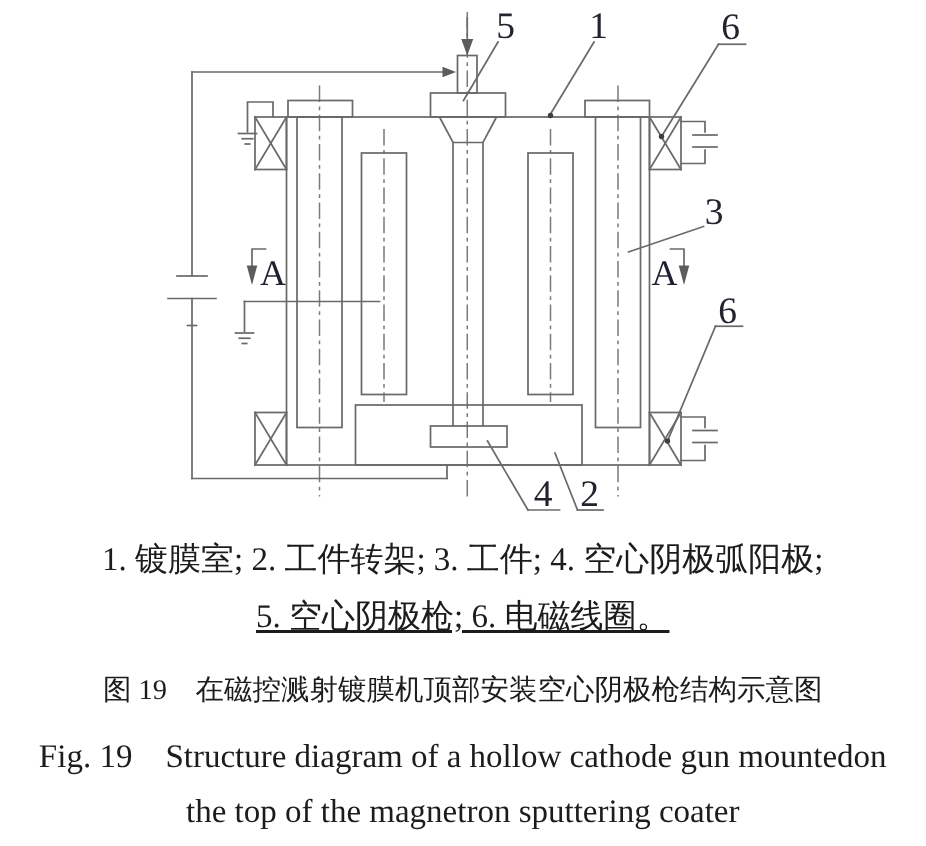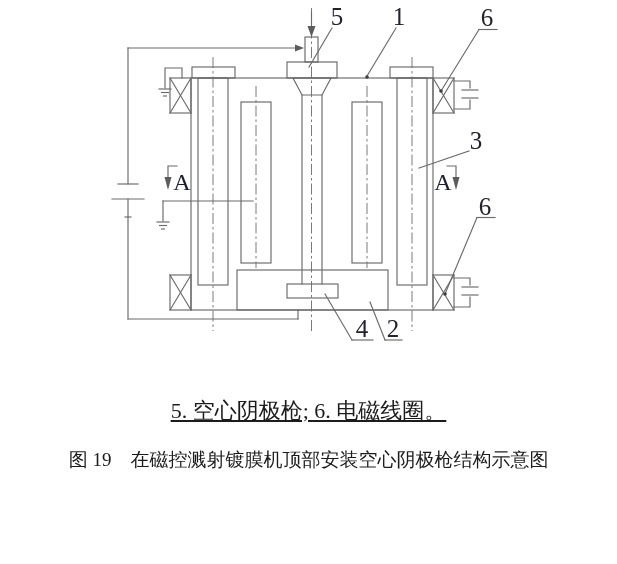--- a/index.html
+++ b/index.html
@@ -157,15 +157,18 @@
       <line class="stroke" x1="325" y1="294" x2="352" y2="340"></line>
       <line class="stroke" x1="352" y1="340" x2="373" y2="340"></line>
       <text class="lbl" x="362" y="337">4</text>
 
       <line class="stroke" x1="370" y1="302" x2="385" y2="340"></line>
       <line class="stroke" x1="385" y1="340" x2="402" y2="340"></line>
       <text class="lbl" x="393" y="337">2</text>
     </g>
   </svg>
 
+  <div class="txt legend" style="top:358px;">1. 镀膜室; 2. 工件转架; 3. 工件; 4. 空心阴极弧阳极;</div>
   <div class="txt legend" style="top:396px;text-decoration:underline;">5. 空心阴极枪; 6. 电磁线圈。</div>
   <div class="txt capzh" style="top:447px;">图 19　在磁控溅射镀膜机顶部安装空心阴极枪结构示意图</div>
+  <div class="txt capen" style="top:489px;">Fig. 19　Structure diagram of a hollow cathode gun mountedon</div>
+  <div class="txt capen" style="top:528px;">the top of the magnetron sputtering coater</div>
 </div>
 
 </body></html>

